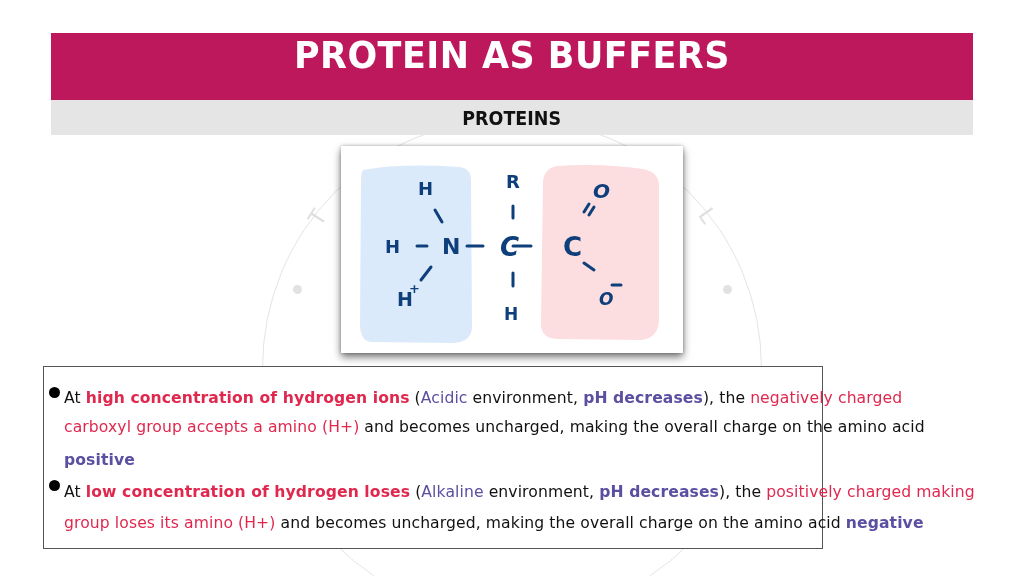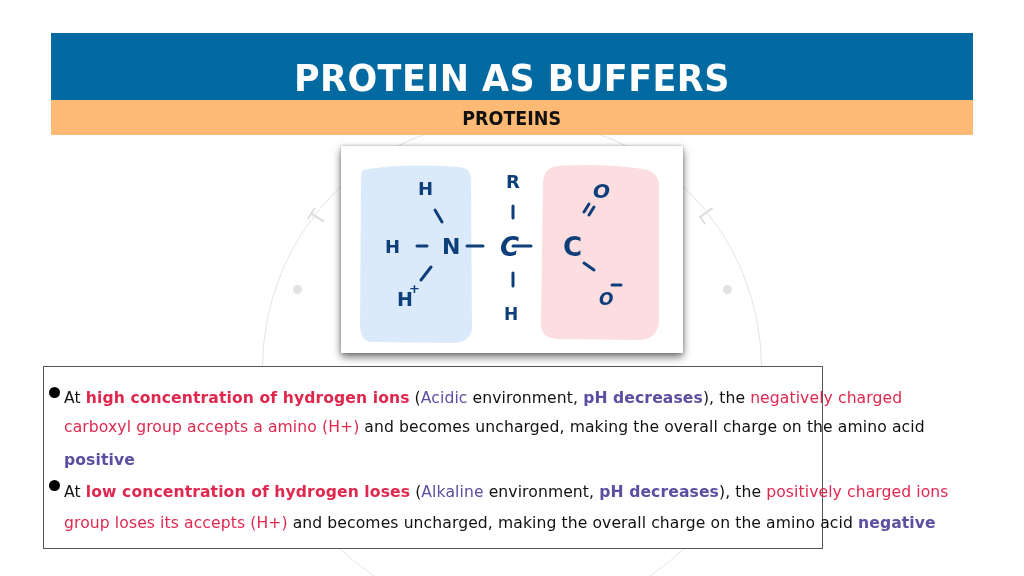--- a/index.html
+++ b/index.html
@@ -7,29 +7,29 @@
     width: 1024px; height: 576px; background: #ffffff; position: relative; overflow: hidden;
     font-family: "DejaVu Sans", sans-serif;
   }
   .watermark {
     position: absolute; left: 262px; top: 118px; width: 500px; height: 500px;
     border-radius: 50%; border: 1.5px solid #e4e4e4; box-sizing: border-box;
   }
   .wm-dot { position: absolute; width: 9px; height: 9px; border-radius: 50%; background: #e2e2e2; }
   .wm-letter { position: absolute; color: #dedede; font-size: 22px; font-family: "DejaVu Sans", sans-serif; }
   .title-bar {
-    position: absolute; left: 51px; top: 33px; width: 922px; height: 67px; background: #0369a1;
-    display: flex; align-items: flex-end; justify-content: center;
+    position: absolute; left: 51px; top: 33px; width: 922px; height: 67px; background: #be185d;
+    display: flex; align-items: flex-start; justify-content: center;
   }
   .title-text {
     color: #fff; font-weight: bold; font-size: 38px; letter-spacing: 0.5px;
     font-family: "DejaVu Sans", sans-serif; transform: scaleX(0.92);
   }
   .sub-bar {
-    position: absolute; left: 51px; top: 100px; width: 922px; height: 35px; background: #fdba74;
+    position: absolute; left: 51px; top: 100px; width: 922px; height: 35px; background: #e5e5e5;
     display: flex; align-items: center; justify-content: center;
   }
   .sub-text { color: #111; font-weight: bold; font-size: 19px; transform: scaleX(0.92); }
   .diagram-card {
     position: absolute; left: 341px; top: 146px; width: 342px; height: 207px; background: #fff;
     box-shadow: 0 4px 8px rgba(0,0,0,0.55), 0 0 3px rgba(0,0,0,0.25);
   }
   .diagram-card svg { position: absolute; left: 0; top: 0; }
   .chem { font-family: "DejaVu Sans", sans-serif; font-weight: bold; fill: #0e3f7a; }
   .text-box {
@@ -110,18 +110,18 @@
   </div>
   <div class="line" style="top:51px;">
     <span class="red">carboxyl group accepts a amino (H+)</span><span> and becomes uncharged, making the overall charge on the amino acid</span>
   </div>
   <div class="line" style="top:84px;">
     <span class="purple-b">positive</span>
   </div>
 
   <span class="bullet" style="left:5px; top:113px;"></span>
   <div class="line" style="top:116px;">
-    <span>At </span><span class="red-b">low concentration of hydrogen loses</span><span> (</span><span class="purple">Alkaline</span><span> environment, </span><span class="purple-b">pH decreases</span><span>), the </span><span class="red">positively charged ions</span>
+    <span>At </span><span class="red-b">low concentration of hydrogen loses</span><span> (</span><span class="purple">Alkaline</span><span> environment, </span><span class="purple-b">pH decreases</span><span>), the </span><span class="red">positively charged making</span>
   </div>
   <div class="line" style="top:147px;">
-    <span class="red">group loses its accepts (H+)</span><span> and becomes uncharged, making the overall charge on the amino acid </span><span class="purple-b">negative</span>
+    <span class="red">group loses its amino (H+)</span><span> and becomes uncharged, making the overall charge on the amino acid </span><span class="purple-b">negative</span>
   </div>
 </div>
 
 </body></html>

